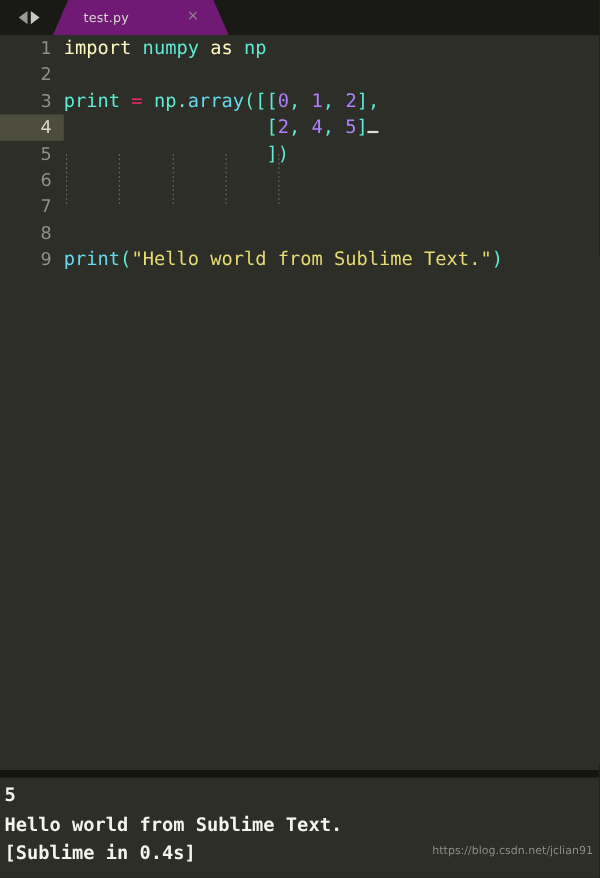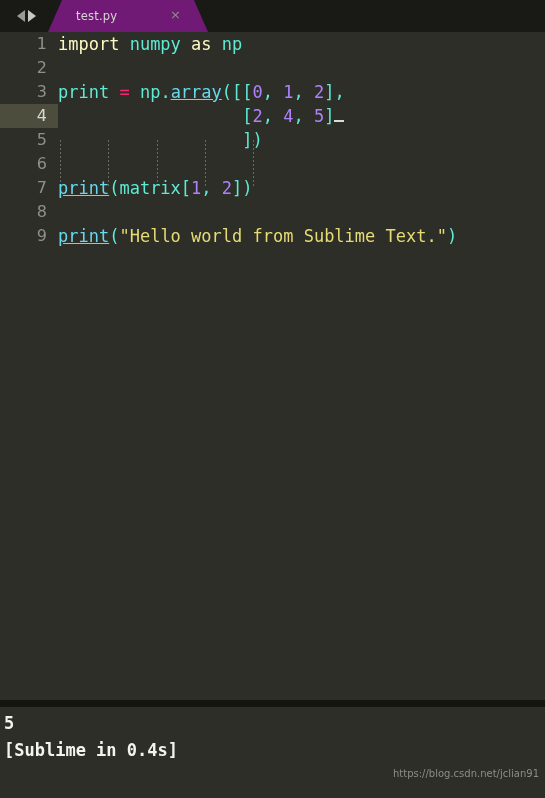--- a/index.html
+++ b/index.html
@@ -147,21 +147,21 @@
   .guide {
     position: absolute;
     top: 0;
     width: 1px;
     background-image: linear-gradient(to bottom, #6a6b60 0 2px, transparent 2px 4px);
     background-size: 1px 4px;
   }
 
   
   .kw   { color: #fef9c3; }
-  .fn   { color: #66d9ef; text-decoration: underline; }
+  .fn   { color: #66d9ef; }
   .num  { color: #ae81ff; }
   .str  { color: #e6db74; }
   .op   { color: #f92672; }
   .pl   { color: #5eead4; }
 
   .cursor-ul {
     display: inline-block;
     width: 10px;
     border-bottom: 2px solid #dcdcd4;
     vertical-align: baseline;
@@ -266,37 +266,37 @@
         <span class="code"><span class="pl">                  ])</span></span>
       </div>
 
       <div class="line">
         <span class="gutter">6</span>
         <span class="code"></span>
       </div>
 
       <div class="line">
         <span class="gutter">7</span>
-        <span class="code"><span class="fn">print</span><span class="pl">(matrix[</span><span class="num">1</span><span class="pl">, </span><span class="num">2</span><span class="pl">])</span></span>
       </div>
 
       <div class="line">
         <span class="gutter">8</span>
         <span class="code"></span>
       </div>
 
       <div class="line">
         <span class="gutter">9</span>
         <span class="code"><span class="fn">print</span><span class="pl">(</span><span class="str">"Hello world from Sublime Text."</span><span class="pl">)</span></span>
       </div>
 
     </div>
   </div>
 
   <div class="separator"></div>
 
   <div class="output">
     <div class="out-line first">5</div>
+    <div class="out-line">Hello world from Sublime Text.</div>
     <div class="out-line">[Sublime in 0.4s]</div>
     <div class="watermark">https://blog.csdn.net/jclian91</div>
   </div>
 
 </div>
 
 </body></html>

